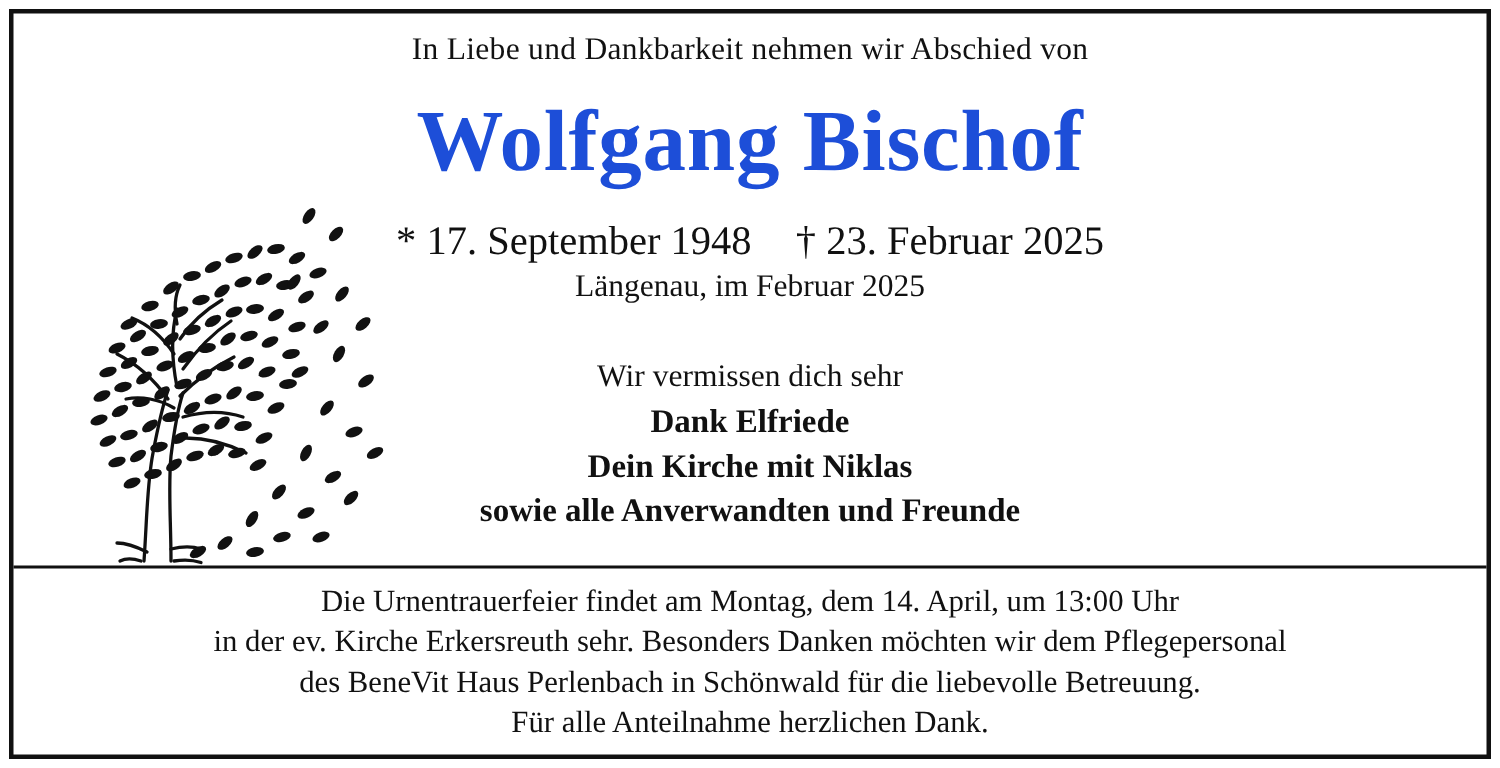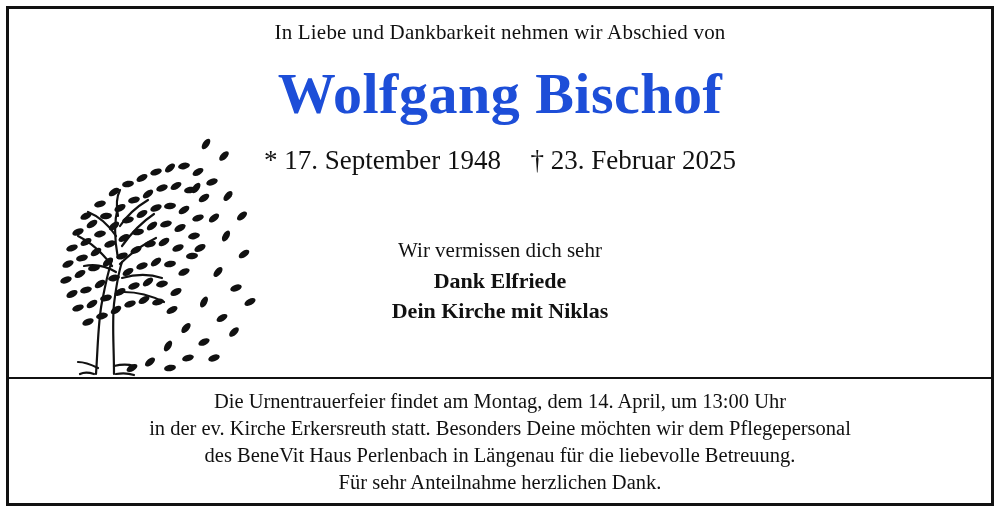--- a/index.html
+++ b/index.html
@@ -267,26 +267,28 @@
     <div class="intro">In Liebe und Dankbarkeit nehmen wir Abschied von</div>
 
     <div class="name">Wolfgang Bischof</div>
 
     <div class="dates">
       <span>* 17. September 1948</span>
       <span class="sep"></span>
       <span>† 23. Februar 2025</span>
     </div>
 
+    <div class="place">Längenau, im Februar 2025</div>
 
     <div class="mourn-line mourn-0">Wir vermissen dich sehr</div>
     <div class="mourn-line mourn-1">Dank Elfriede</div>
     <div class="mourn-line mourn-2">Dein Kirche mit Niklas</div>
+    <div class="mourn-line mourn-3">sowie alle Anverwandten und Freunde</div>
 
     <div class="footer">
       <div>Die Urnentrauerfeier findet am Montag, dem 14. April, um 13:00 Uhr</div>
-      <div>in der ev. Kirche Erkersreuth statt. Besonders Deine möchten wir dem Pflegepersonal</div>
-      <div>des BeneVit Haus Perlenbach in Längenau für die liebevolle Betreuung.</div>
-      <div>Für sehr Anteilnahme herzlichen Dank.</div>
+      <div>in der ev. Kirche Erkersreuth sehr. Besonders Danken möchten wir dem Pflegepersonal</div>
+      <div>des BeneVit Haus Perlenbach in Schönwald für die liebevolle Betreuung.</div>
+      <div>Für alle Anteilnahme herzlichen Dank.</div>
     </div>
   </div>
 
 </div>
 
 </body></html>

